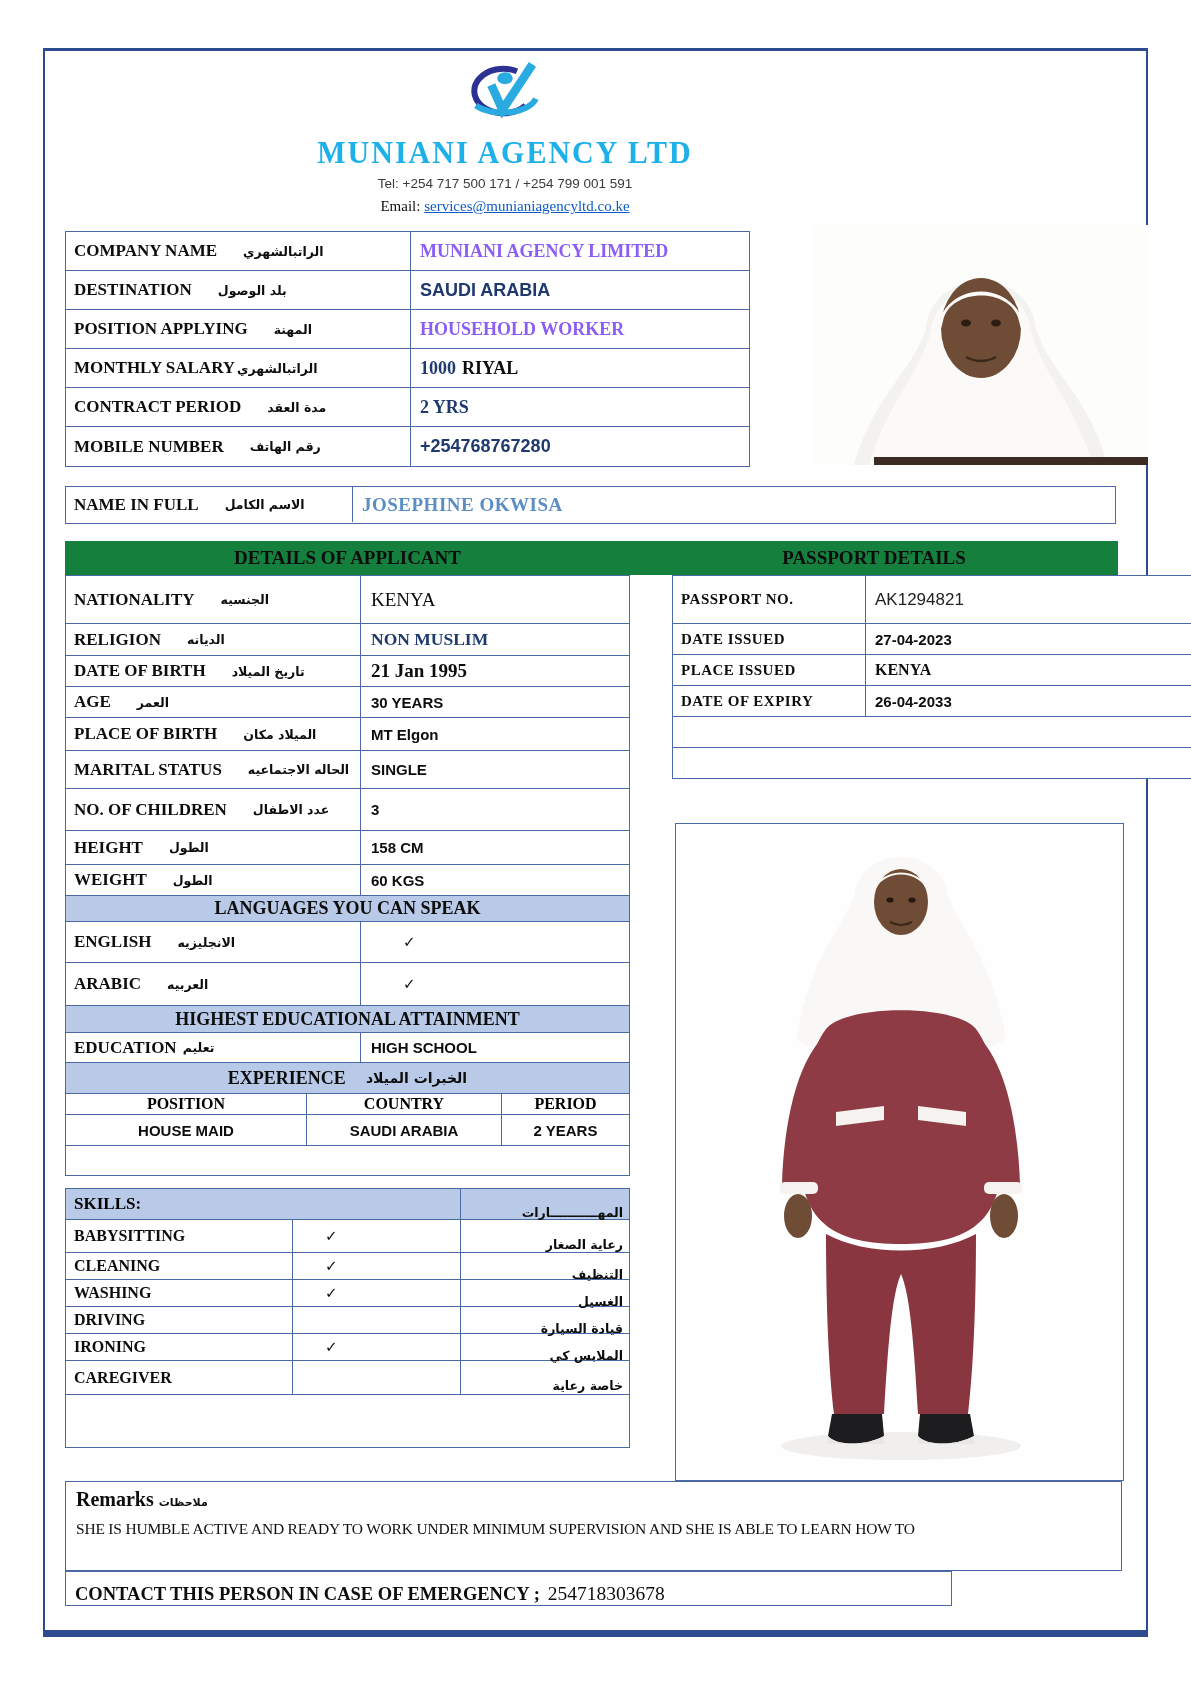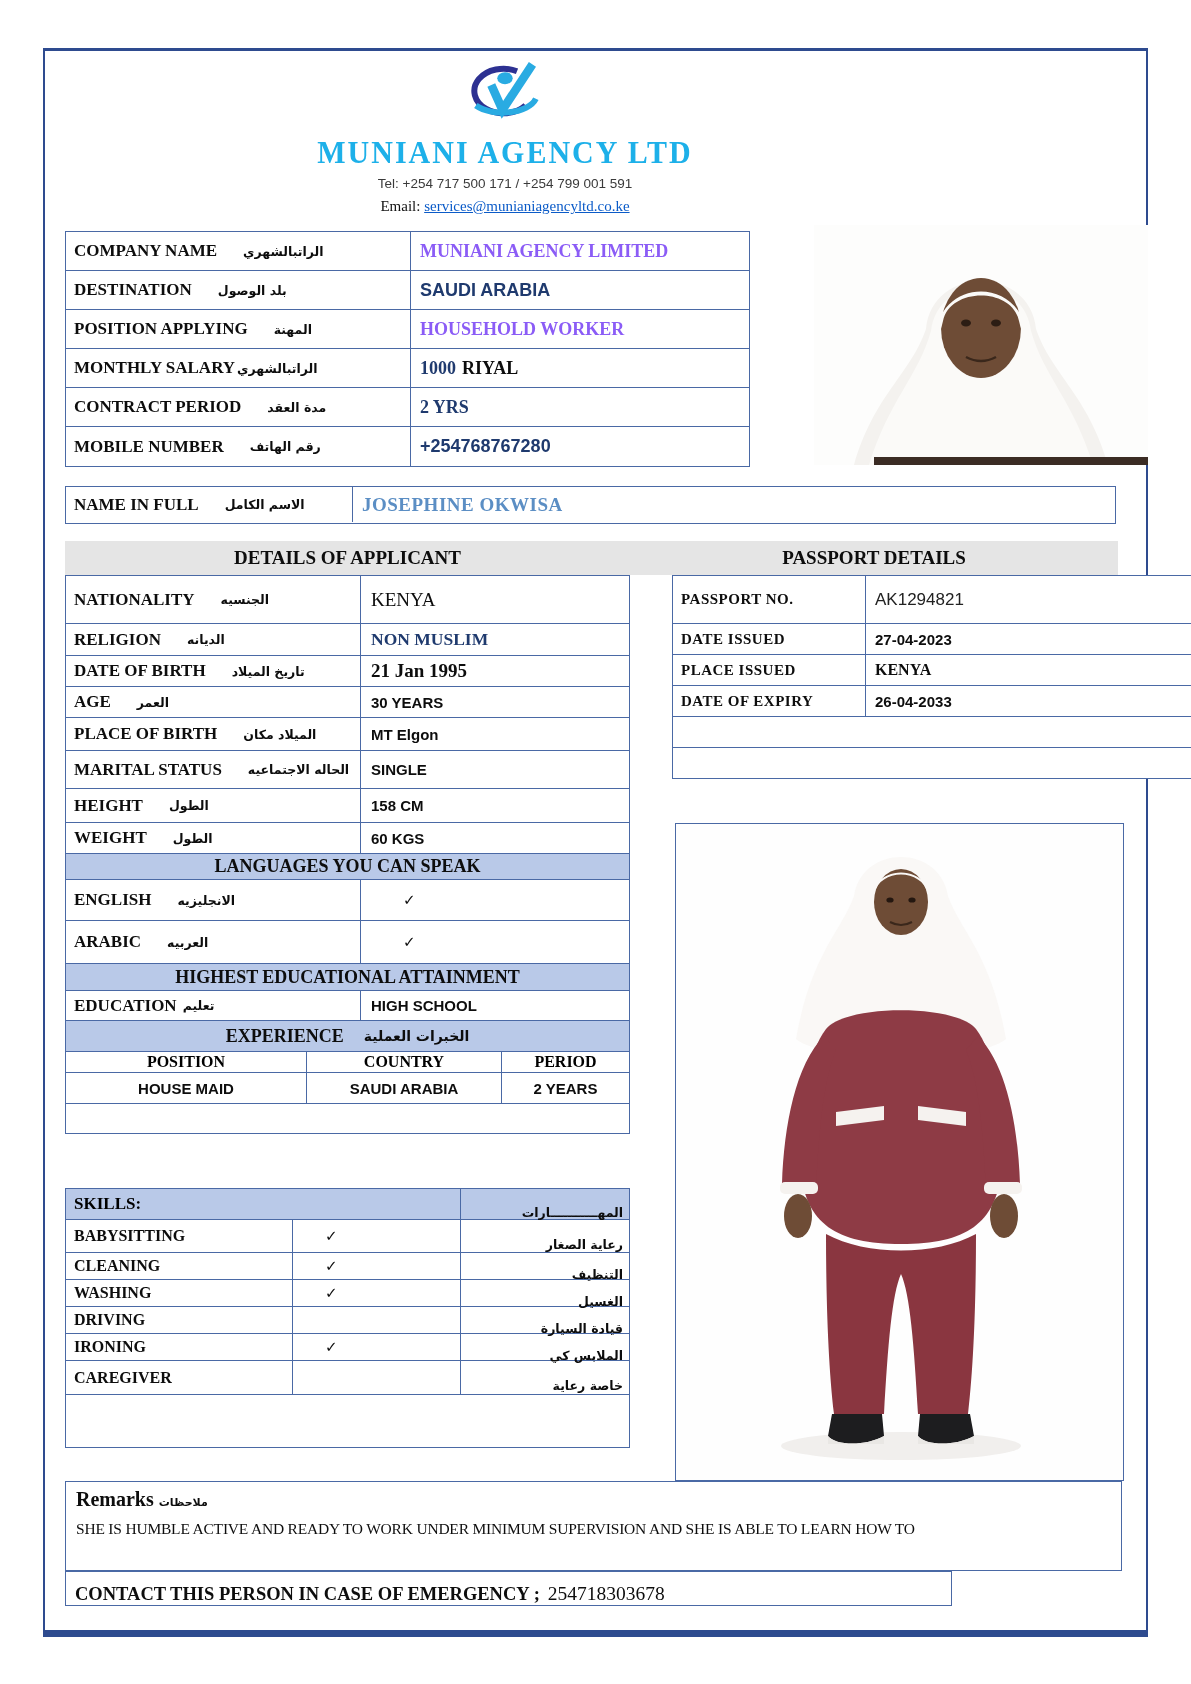--- a/index.html
+++ b/index.html
@@ -36,21 +36,21 @@
   .unit-black { color:#0d0d0d; margin-left:6px; }
   
   .photo-top { position:absolute; top:174px; left:769px; width:334px; height:240px; overflow:hidden; }
   .photo-cell { position:absolute; top:772px; left:630px; width:449px; height:658px; border:1.5px solid #4a69a5; overflow:hidden; background:#fff; }
   
   .name-tbl { top:435px; left:20px; width:1051px; height:38px; }
   .name-tbl .trow { height:35px; }
   .name-lab { width:287px; }
   .name-val { flex:1; padding-left:9px; font-weight:bold; font-size:19px; color:#5b8ec4; letter-spacing:0.5px; }
   
-  .banner { position:absolute; top:490px; left:20px; width:1053px; height:34px; background:#e5e5e5; display:flex; }
+  .banner { position:absolute; top:490px; left:20px; width:1053px; height:34px; background:#15803d; display:flex; }
   .banner .half { display:flex; align-items:center; justify-content:center; font-weight:bold; font-size:19px; color:#0d0d0d; }
   .banner .h-left { width:565px; }
   .banner .h-right { width:488px; }
   .bannerbar { background:#b9c9e8; font-weight:bold; font-size:18px; color:#0d0d0d; display:flex; align-items:center; justify-content:center; }
   
   .left-col { top:524px; left:20px; width:565px; }
   .d-lab { width:295px; }
   .d-val { flex:1; padding-left:10px; }
   .v-serif-reg { font-size:19px; color:#0d0d0d; }
   .v-bold-serif { font-weight:bold; font-size:19px; color:#0d0d0d; }
@@ -241,20 +241,29 @@
     </div>
     <div class="trow" style="height:38px">
       <div class="tcell rb d-lab">
           <span class="lab">MARITAL STATUS</span>
           <span class="ar" dir="rtl">الحاله الاجتماعيه</span>
         </div>
       <div class="tcell d-val">
           <span class="v-bold-sans">SINGLE</span>
         </div>
     </div>
+    <div class="trow" style="height:42px">
+      <div class="tcell rb d-lab">
+          <span class="lab">NO. OF CHILDREN</span>
+          <span class="ar" dir="rtl">عدد الاطفال</span>
+        </div>
+      <div class="tcell d-val">
+          <span class="v-bold-sans">3</span>
+        </div>
+    </div>
     <div class="trow" style="height:34px">
       <div class="tcell rb d-lab">
           <span class="lab">HEIGHT</span>
           <span class="ar" dir="rtl">الطول</span>
         </div>
       <div class="tcell d-val">
           <span class="v-bold-sans">158 CM</span>
         </div>
     </div>
     <div class="trow" style="height:31px">
@@ -290,21 +299,21 @@
       <div class="tcell rb d-lab">
           <span class="lab">EDUCATION</span>
           <span class="ar" dir="rtl" style="margin-left:6px">تعليم</span>
         </div>
       <div class="tcell d-val">
           <span class="v-bold-sans">HIGH SCHOOL</span>
         </div>
     </div>
     <div class="trow bannerbar" style="height:31px">
       <span>EXPERIENCE</span>
-      <span class="ar" dir="rtl" style="margin-left:20px; font-size:14px">الخبرات العملية</span>
+      <span class="ar" dir="rtl" style="margin-left:20px; font-size:14px">الخبرات الميلاد</span>
     </div>
     <div class="trow" style="height:21px">
       <div class="tcell rb xc1 exp-head">POSITION</div>
       <div class="tcell rb xc2 exp-head">COUNTRY</div>
       <div class="tcell xc3 exp-head">PERIOD</div>
     </div>
     <div class="trow" style="height:31px">
       <div class="tcell rb xc1 exp-val">
           <span class="v-bold-sans">HOUSE MAID</span>
         </div>

